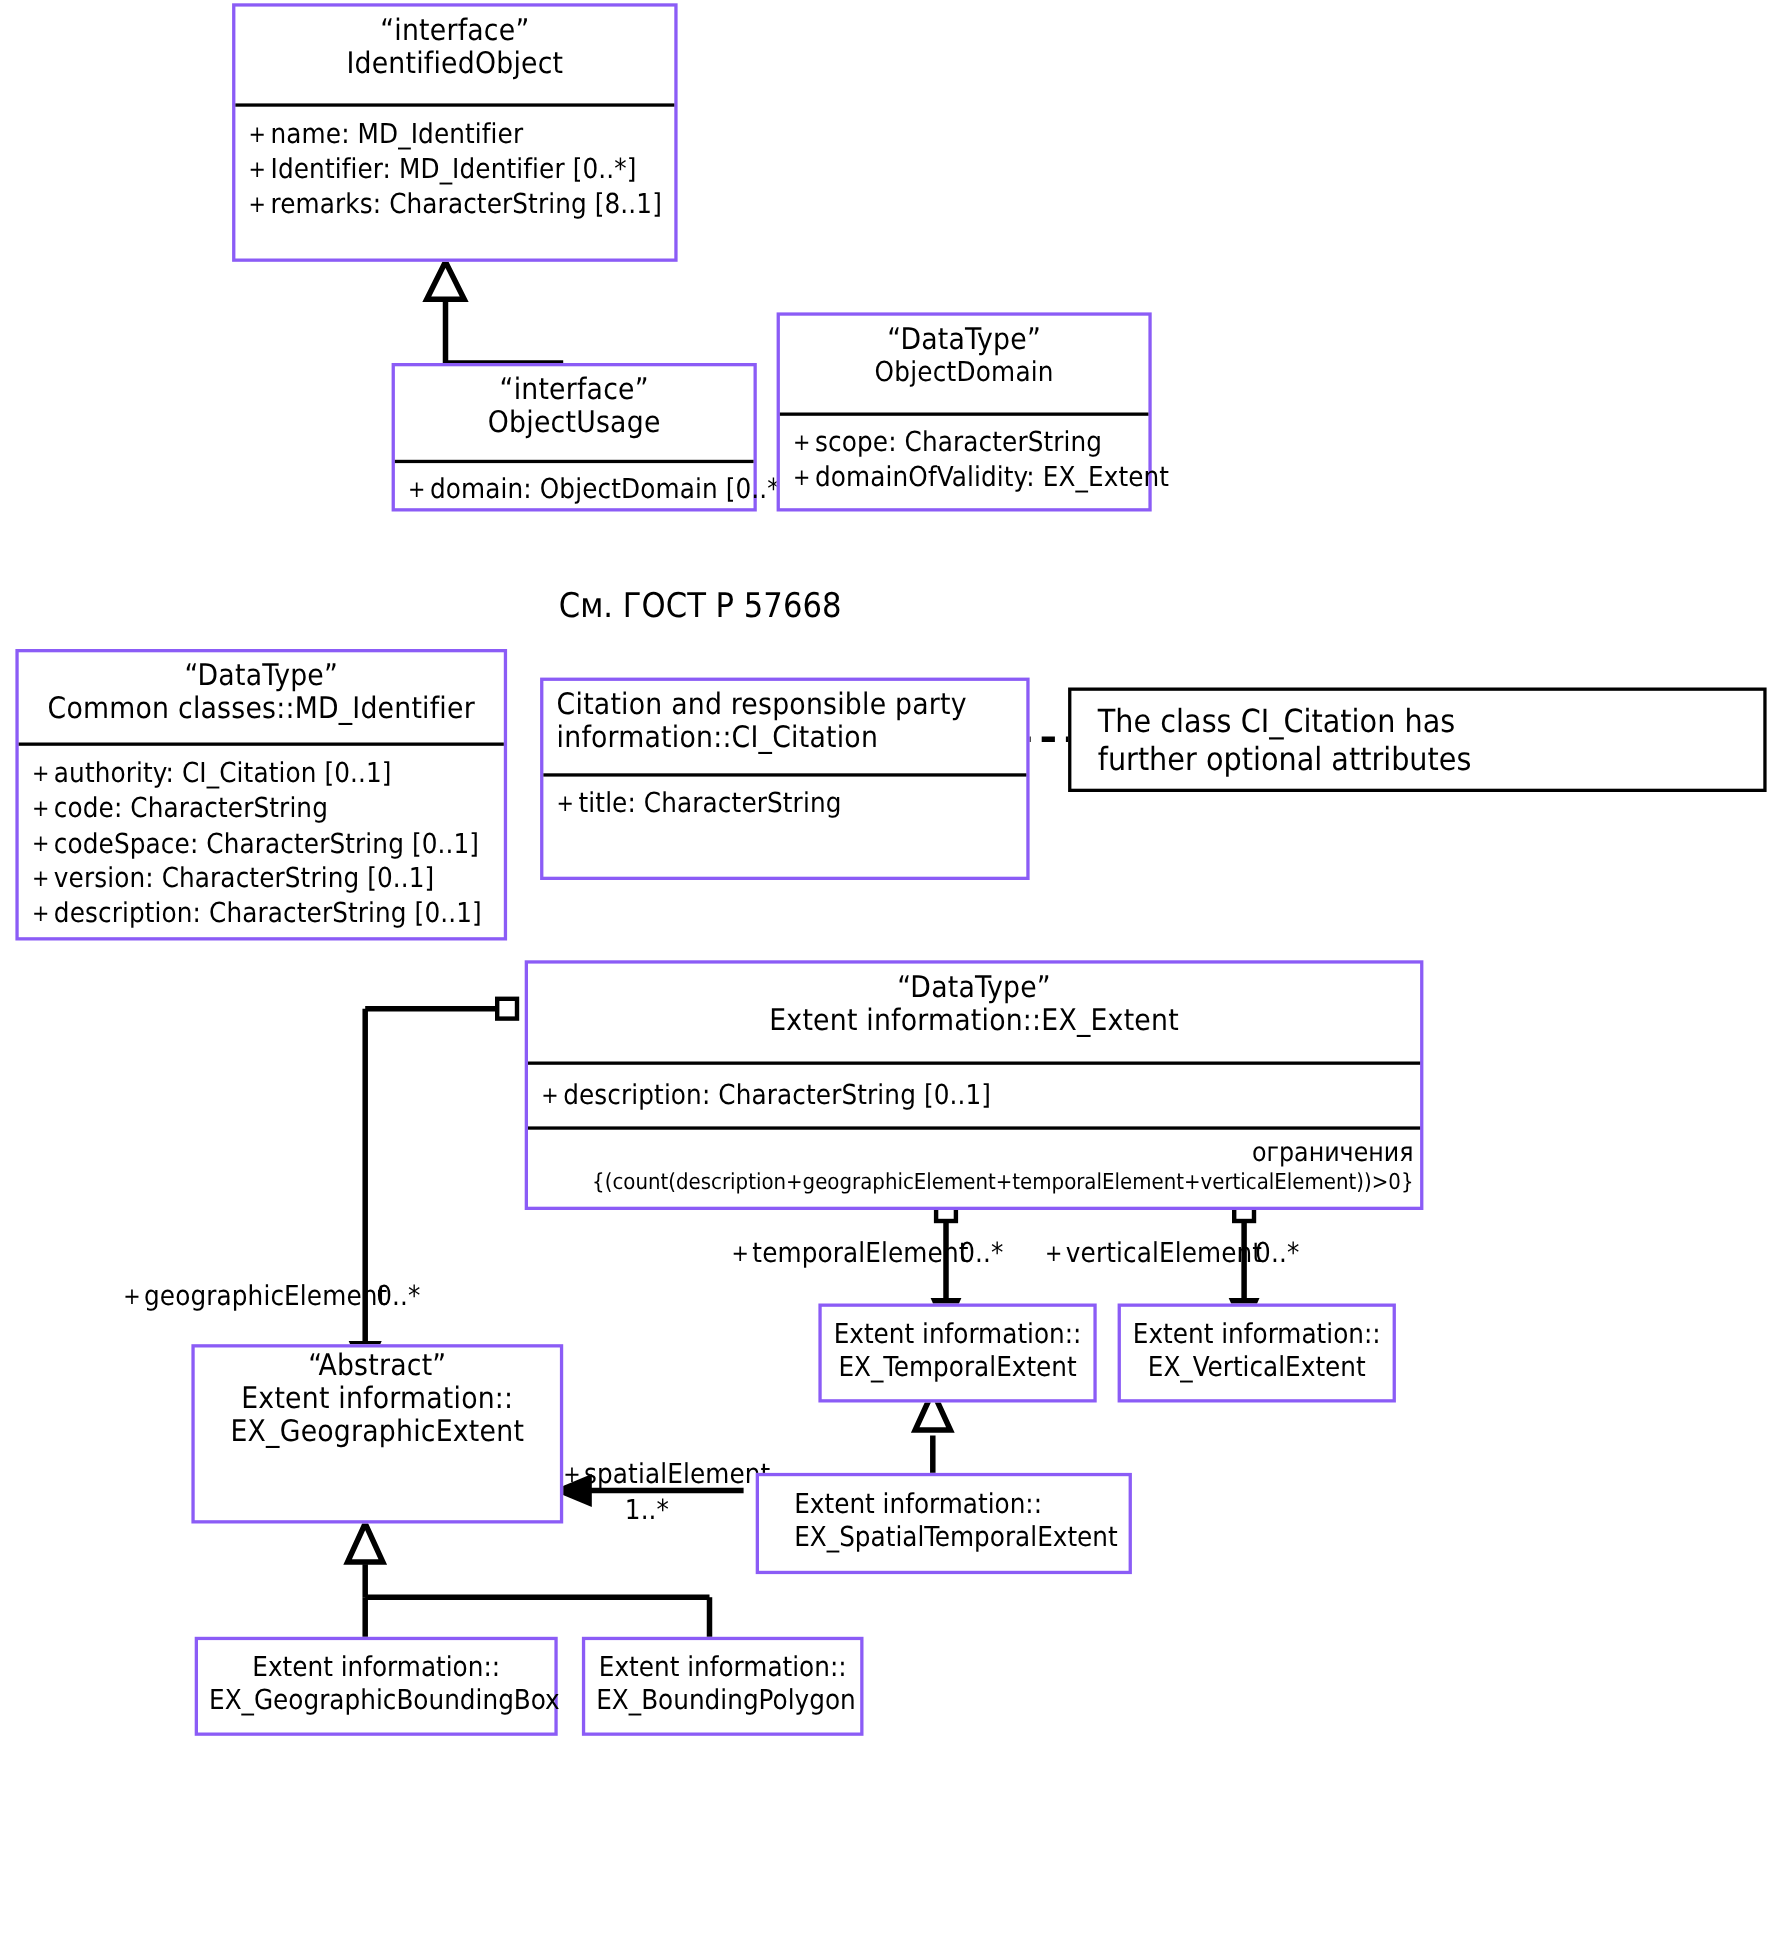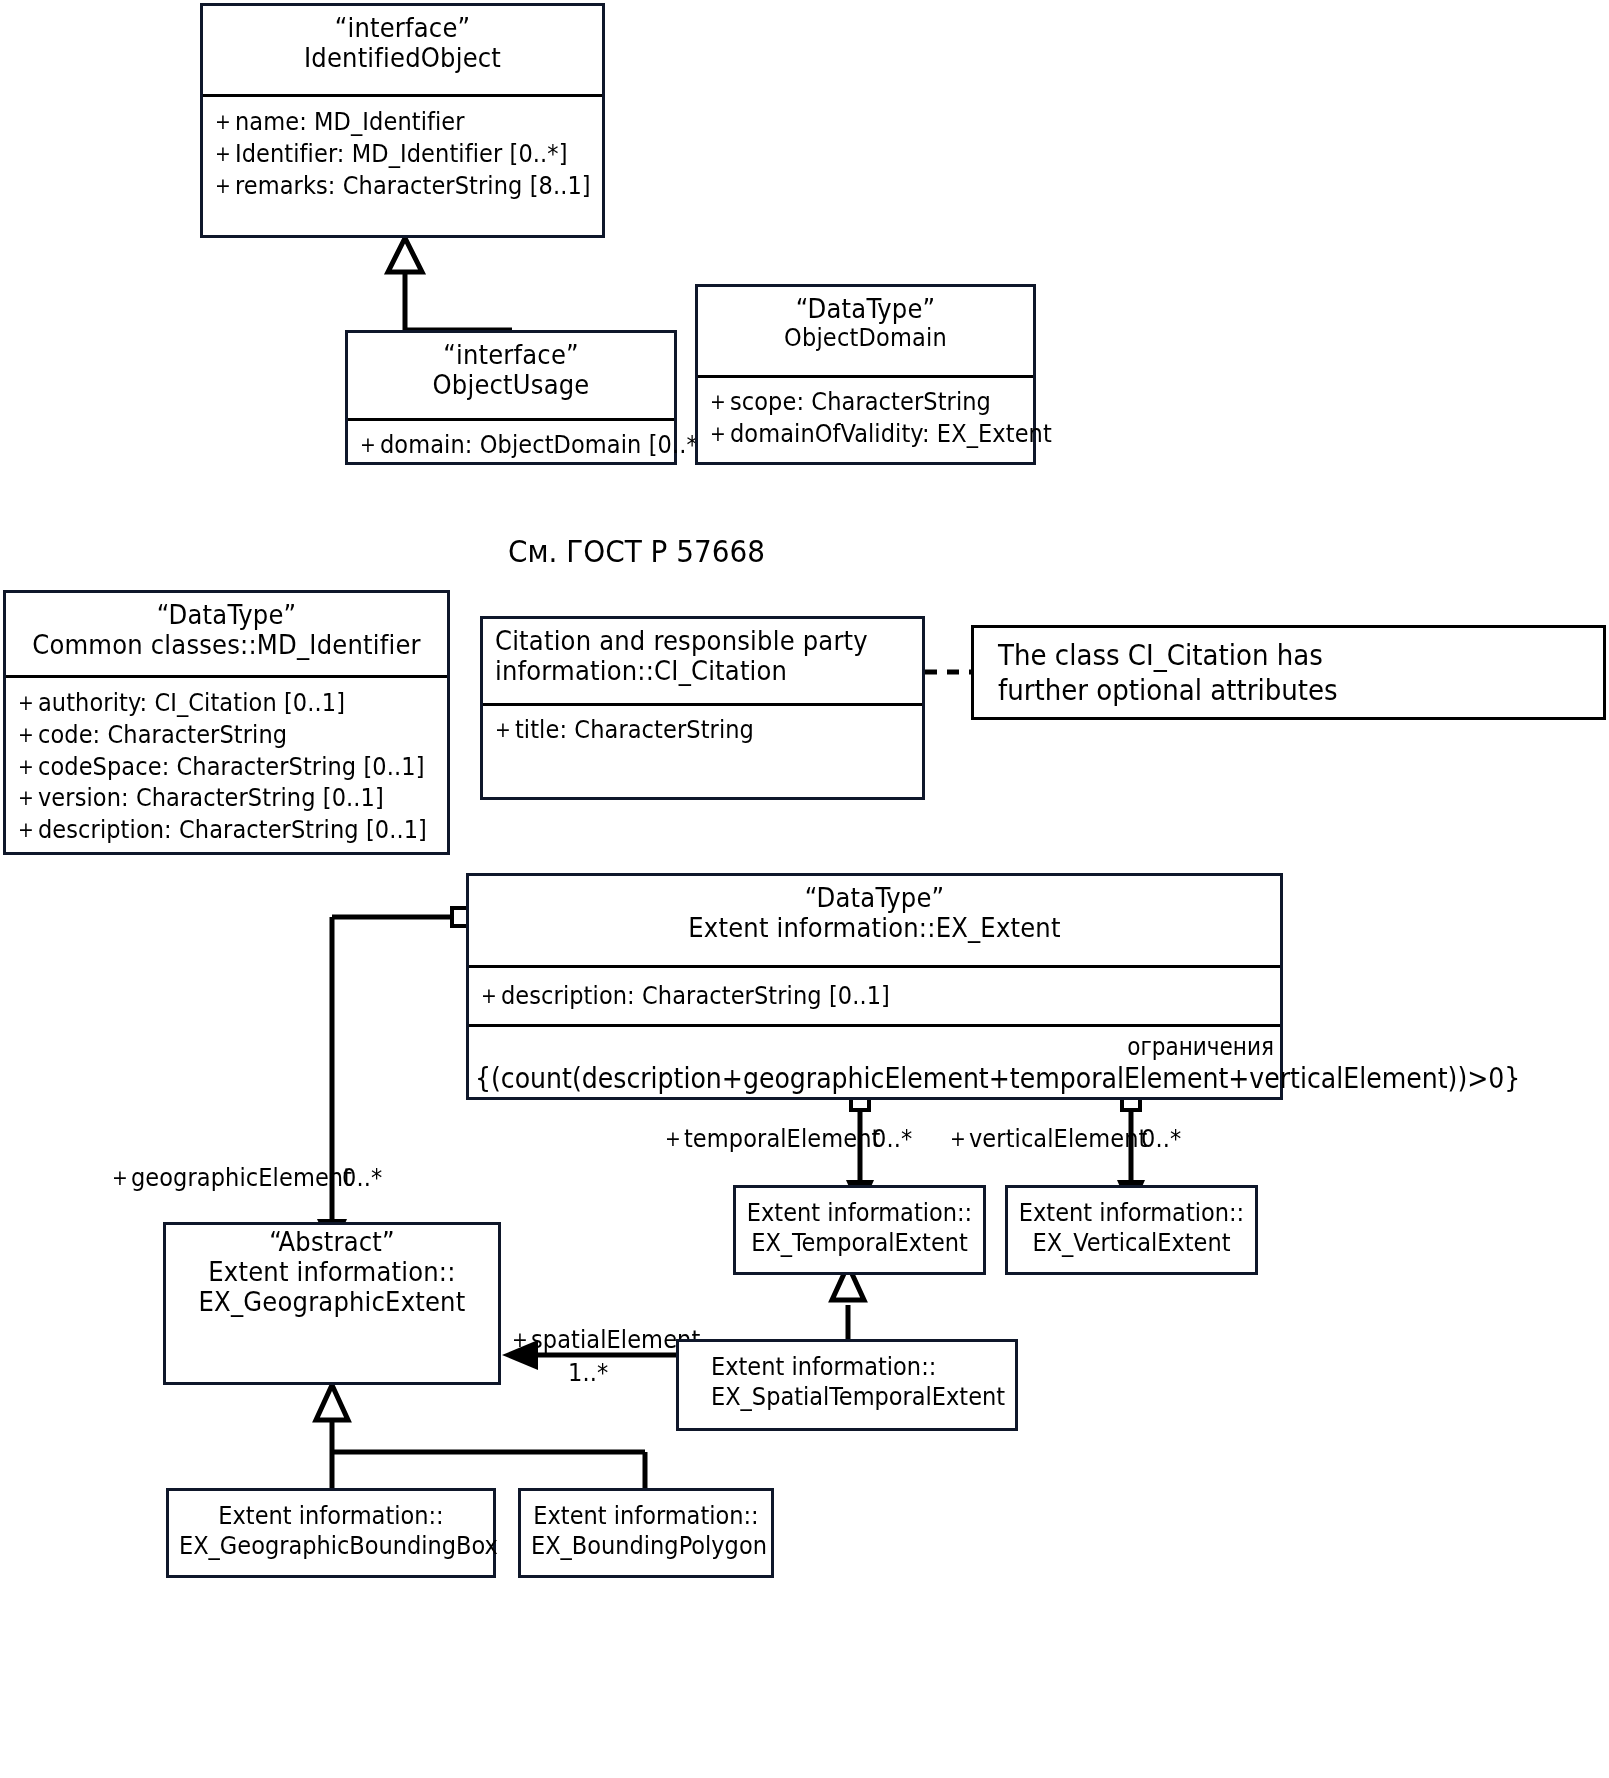--- a/index.html
+++ b/index.html
@@ -6,41 +6,42 @@
   body{
     width:1609px;height:1778px;position:relative;overflow:hidden;
     font-family:"DejaVu Sans Condensed","Liberation Sans",sans-serif;
     color:#000;
   }
   #canvas{position:absolute;left:0;top:0;width:1609px;height:1778px;}
   svg.lines{position:absolute;left:0;top:0;width:1609px;height:1778px;overflow:visible;}
 
   .uml-class{
     position:absolute;box-sizing:border-box;background:#fff;
-    border:3px solid #0f172a;
+    border:3px solid #8b5cf6;
+    margin-left:11px;
   }
   .uml-note{
     position:absolute;box-sizing:border-box;background:#fff;
     border:3px solid #000;
   }
   .compartment{box-sizing:border-box;}
   .comp-sep{border-top:3px solid #000;}
   .hdr{
     text-align:center;line-height:1.12;
     padding:7px 6px 8px 6px;
   }
   .stereo{display:block;font-size:27px;letter-spacing:.2px;}
   .cname{display:block;font-size:27px;letter-spacing:.2px;}
   .cname.small{font-size:25px;}
   .attrs{padding:9px 12px 10px 12px;}
   .attr{font-size:25px;line-height:1.27;white-space:nowrap;letter-spacing:.1px;}
   .attr .pl{font-size:21px;vertical-align:1px;padding-right:4px;}
   .constraint{padding:6px 6px 8px 6px;text-align:right;line-height:1.2;}
   .constraint .ctitle{display:block;font-size:24px;}
-  .constraint .cbody{display:block;font-size:28px;white-space:nowrap;}
+  .constraint .cbody{display:block;font-size:20px;white-space:nowrap;}
   .note-text{padding:10px 24px;font-size:29px;line-height:1.22;}
 
   .edge-label{
     position:absolute;font-size:25px;white-space:nowrap;letter-spacing:.1px;
     background:transparent;
   }
   .edge-label .pl{font-size:21px;vertical-align:1px;padding-right:3px;}
   .free-label{position:absolute;font-size:31px;white-space:nowrap;}
 
   .simple-name{padding:10px 10px 12px 10px;text-align:center;line-height:1.18;}

